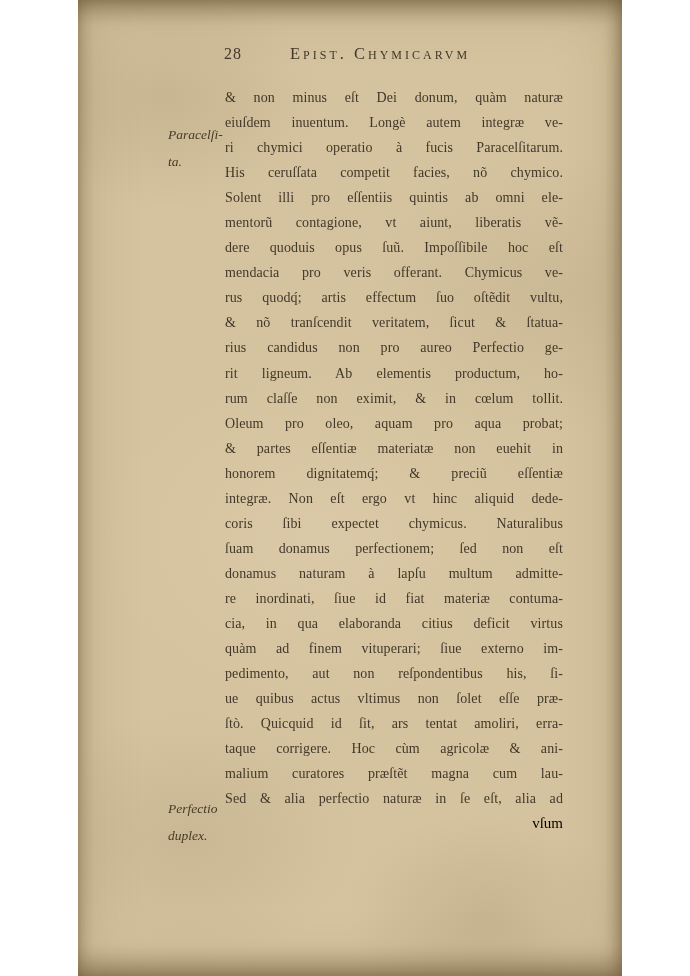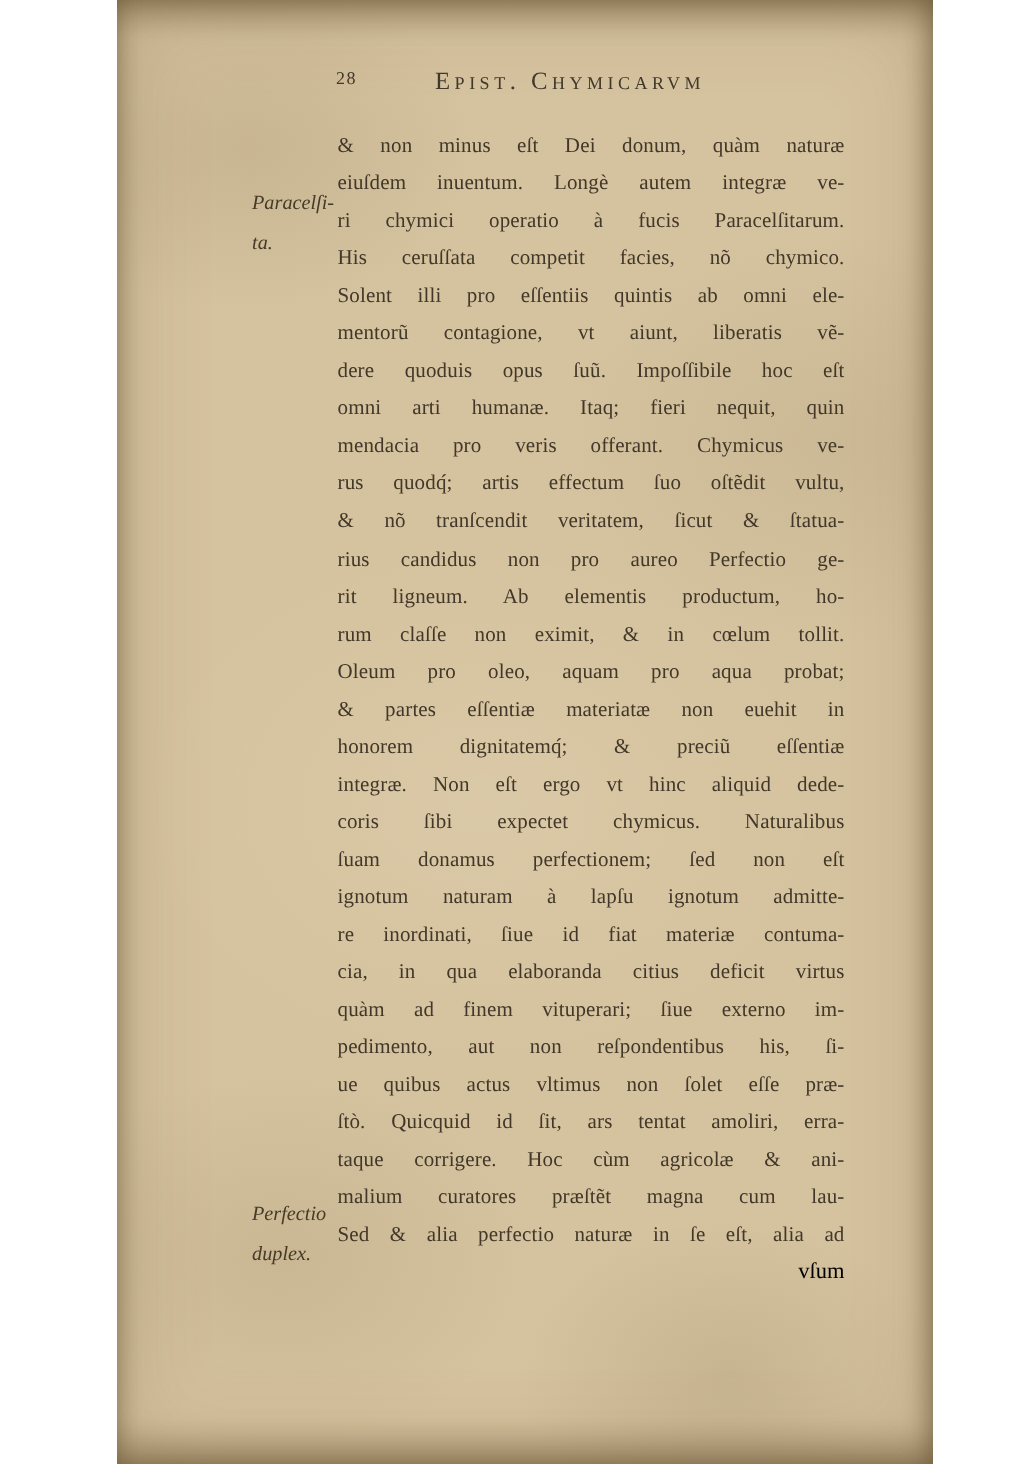--- a/index.html
+++ b/index.html
@@ -32,21 +32,21 @@
       radial-gradient(200px 150px at 75% 94%, rgba(110,92,60,.14), transparent 70%),
       linear-gradient(180deg, rgba(120,98,60,.20) 0, rgba(120,98,60,0) 26px),
       linear-gradient(0deg, rgba(120,98,60,.18) 0, rgba(120,98,60,0) 30px);
   }
 
   .ink { color:#42382a; }
 
   
   .pagenum {
     position:absolute; left:146px; top:45px;
-    font-size:12px; letter-spacing:1px;
+    font-size:16px; letter-spacing:1px;
   }
   .running-title {
     position:absolute; left:212px; top:44px;
     font-size:16.5px; letter-spacing:3px;
     font-variant:small-caps;
     white-space:nowrap;
   }
 
   
   .body-block {
@@ -96,34 +96,33 @@
     </div>
 
     <div class="body-block">
       <div class="line">&amp; non minus eſt Dei donum, quàm naturæ</div>
       <div class="line">eiuſdem inuentum. Longè autem integræ ve-</div>
       <div class="line">ri chymici operatio à fucis Paracelſitarum.</div>
       <div class="line">His ceruſſata competit facies, nõ chymico.</div>
       <div class="line">Solent illi pro eſſentiis quintis ab omni ele-</div>
       <div class="line">mentorũ contagione, vt aiunt, liberatis vẽ-</div>
       <div class="line">dere quoduis opus ſuũ. Impoſſibile hoc eſt</div>
-      <div class="line">omni arti humanæ. Itaq; fieri nequit, quin</div>
       <div class="line">mendacia pro veris offerant. Chymicus ve-</div>
       <div class="line">rus quodq́; artis effectum ſuo oſtẽdit vultu,</div>
       <div class="line">&amp; nõ tranſcendit veritatem, ſicut &amp; ſtatua-</div>
       <div class="line">rius candidus non pro aureo Perfectio ge-</div>
       <div class="line">rit ligneum. Ab elementis productum, ho-</div>
       <div class="line">rum claſſe non eximit, &amp; in cœlum tollit.</div>
       <div class="line">Oleum pro oleo, aquam pro aqua probat;</div>
       <div class="line">&amp; partes eſſentiæ materiatæ non euehit in</div>
       <div class="line">honorem dignitatemq́; &amp; preciũ eſſentiæ</div>
       <div class="line">integræ. Non eſt ergo vt hinc aliquid dede-</div>
       <div class="line">coris ſibi expectet chymicus. Naturalibus</div>
       <div class="line">ſuam donamus perfectionem; ſed non eſt</div>
-      <div class="line">ignotum naturam à lapſu ignotum admitte-</div>
+      <div class="line">donamus naturam à lapſu multum admitte-</div>
       <div class="line">re inordinati, ſiue id fiat materiæ contuma-</div>
       <div class="line">cia, in qua elaboranda citius deficit virtus</div>
       <div class="line">quàm ad finem vituperari; ſiue externo im-</div>
       <div class="line">pedimento, aut non reſpondentibus his, ſi-</div>
       <div class="line">ue quibus actus vltimus non ſolet eſſe præ-</div>
       <div class="line">ſtò. Quicquid id ſit, ars tentat amoliri, erra-</div>
       <div class="line">taque corrigere. Hoc cùm agricolæ &amp; ani-</div>
       <div class="line">malium curatores præſtẽt magna cum lau-</div>
       <div class="line">Sed &amp; alia perfectio naturæ in ſe eſt, alia ad</div>
       <div class="catchword">vſum</div>

